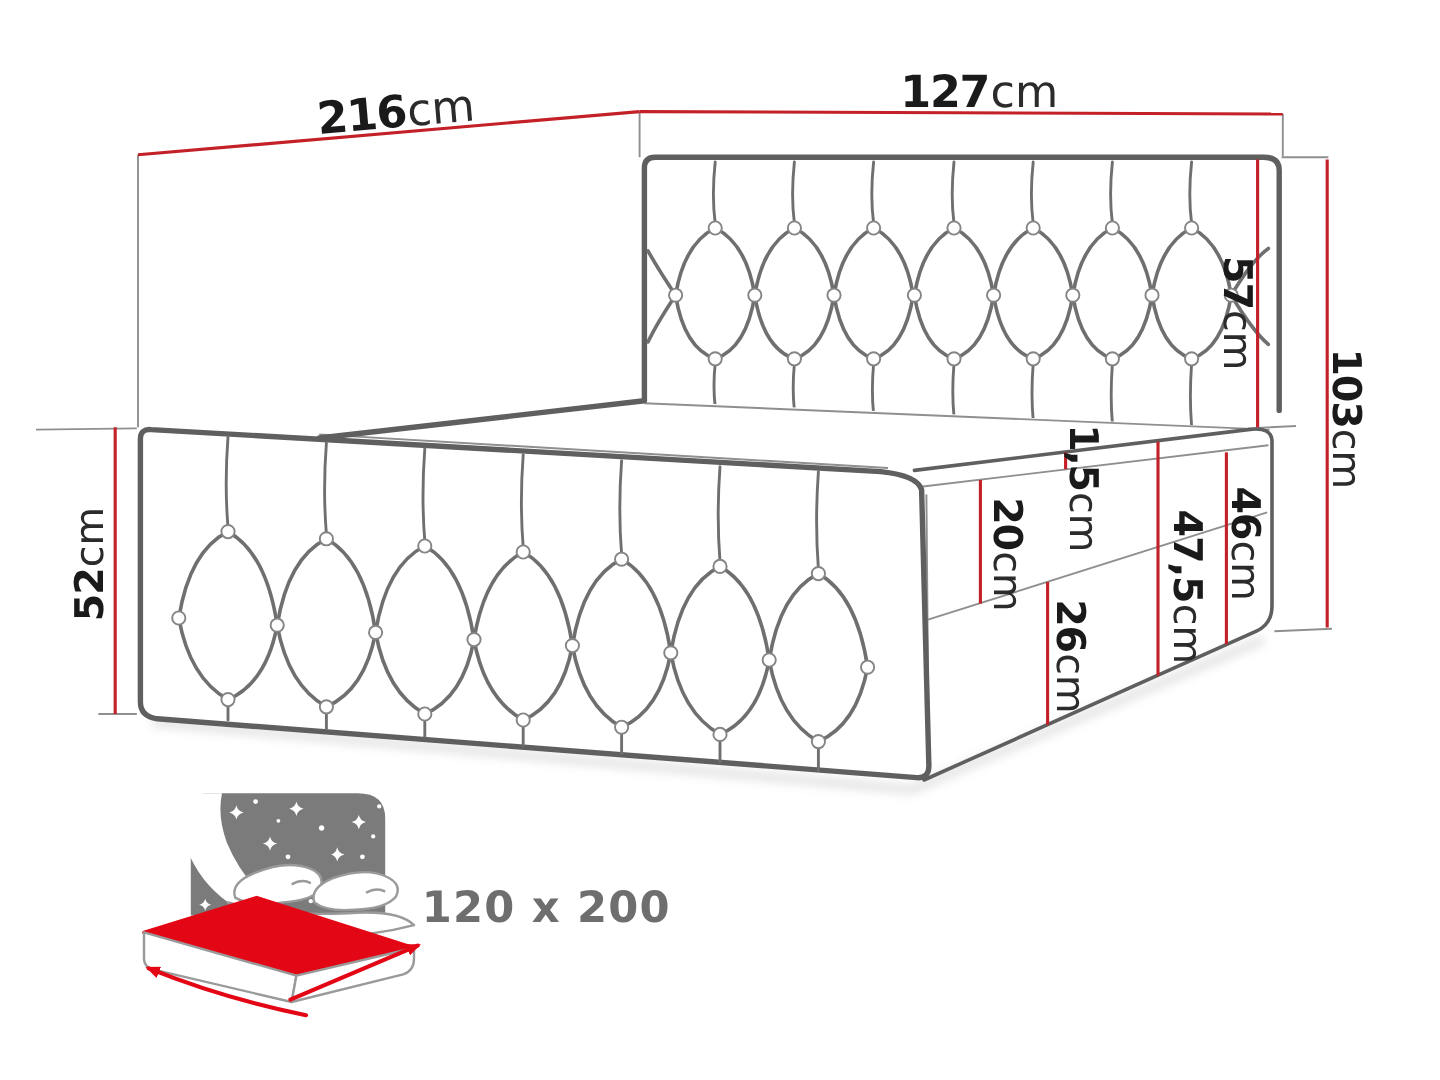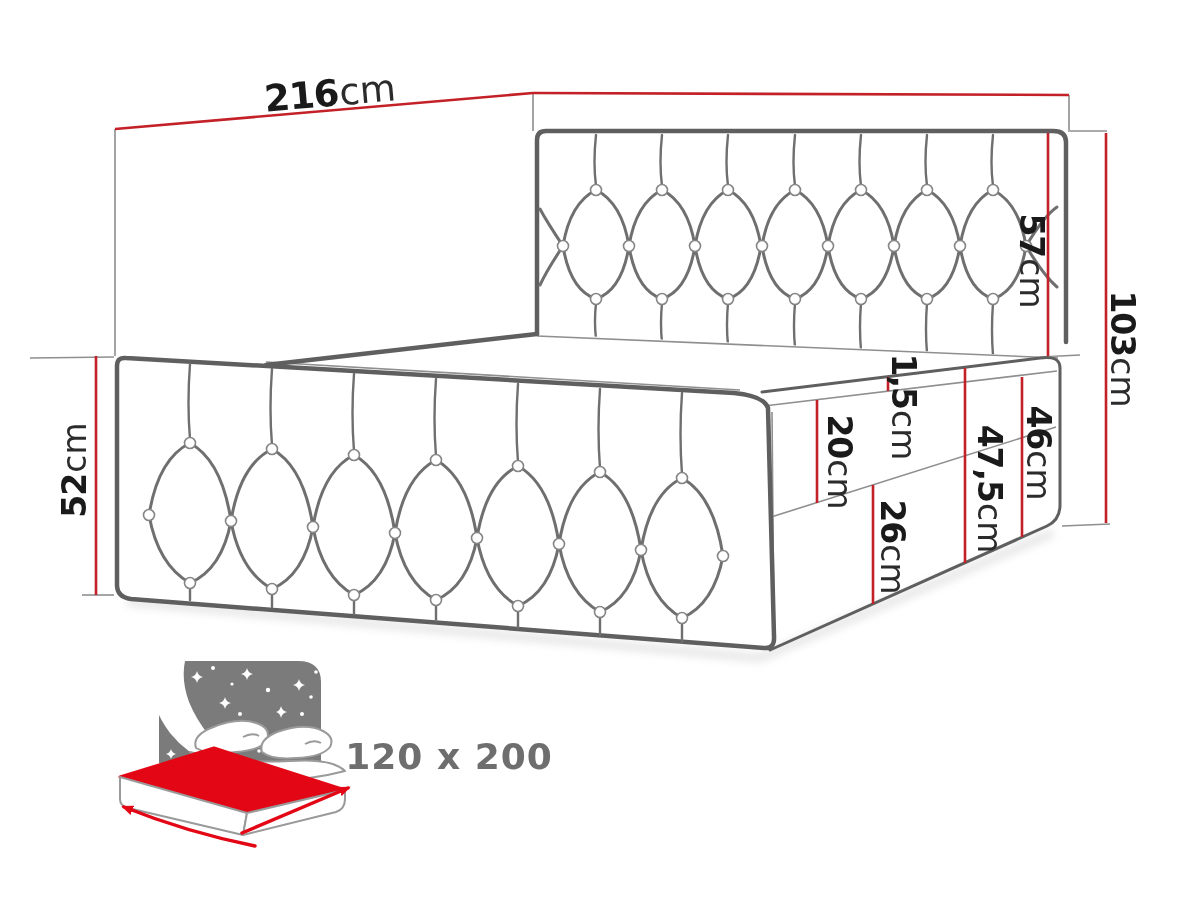--- a/index.html
+++ b/index.html
@@ -28,21 +28,21 @@
   .ic-arrow{fill:none;stroke:var(--icon_red);stroke-width:3.5;stroke-linecap:round;}
   .ic-head{fill:var(--icon_red);stroke:none;}
   .dim{position:absolute;width:160px;height:44px;line-height:44px;text-align:center;
        color:var(--label_text);font-size:33px;white-space:nowrap;}
   .dim b{font-weight:700;letter-spacing:-1px;}
   .dim .u{font-weight:400;color:#2b2b2b;margin-left:1px;}
   .dim.big{font-size:37px;}
   .rot90{transform:rotate(90deg);}
   .rotm90{transform:rotate(-90deg);}
   #size-badge{position:absolute;left:339px;top:733px;width:220px;height:48px;line-height:48px;
-      text-align:center;font-size:36px;font-weight:700;color:var(--size_text);letter-spacing:1px;}
+      text-align:right;font-size:36px;font-weight:700;color:var(--size_text);letter-spacing:1px;}
 </style>
 </head>
 <body>
 
 <div id="stage">
 
 <svg width="1200" height="900" viewBox="0 0 1200 900">
   <defs>
     <marker id="ah" markerWidth="12" markerHeight="10" refX="9" refY="5" orient="auto" markerUnits="userSpaceOnUse">
       <path d="M0,0 L12,5 L0,10 Z" class="ic-head"></path>
@@ -233,20 +233,23 @@
     <path class="ic-out" d="M120,777 L120,799 Q120,806 128,808 L243,835 L247,813 Z"></path>
     <path class="ic-out" d="M247,813 L243,835 L336,812 Q345,809 345,799 L345,790 Z"></path>
     <path class="ic-arrow" d="M255,846 Q186,832 124,807" marker-end="url(#ah)"></path>
     <path class="ic-arrow" d="M242,833 L348,788" marker-end="url(#ah)"></path>
   </g>
 </svg>
 
 <div class="dim big" style="left:240px;top:72px;width:180px;transform:rotate(-5deg);">
   <b>216</b><span class="u">cm</span>
 </div>
+<div class="dim big" style="left:726px;top:55px;width:180px;">
+  <b>127</b><span class="u">cm</span>
+</div>
 <div class="dim rotm90" style="left:-5px;top:448px;">
   <b>52</b><span class="u">cm</span>
 </div>
 <div class="dim rot90" style="left:951px;top:239px;">
   <b>57</b><span class="u">cm</span>
 </div>
 <div class="dim rot90" style="left:1042px;top:327px;">
   <b>103</b><span class="u">cm</span>
 </div>
 <div class="dim rot90" style="left:823px;top:385px;">

